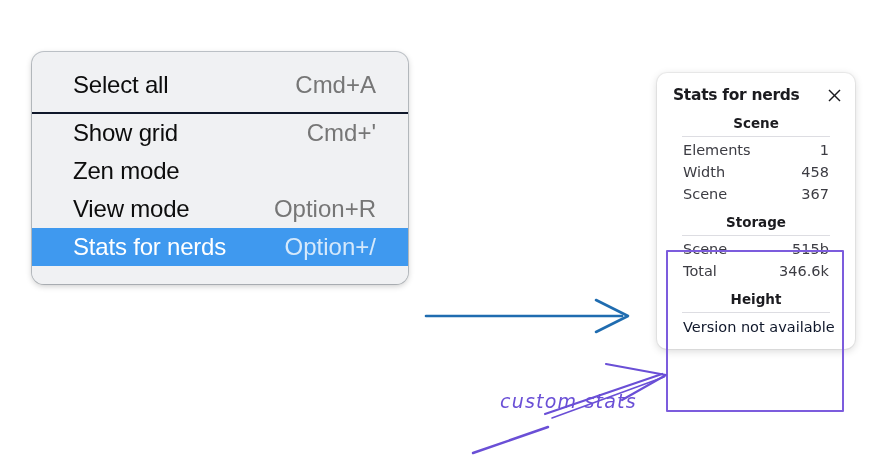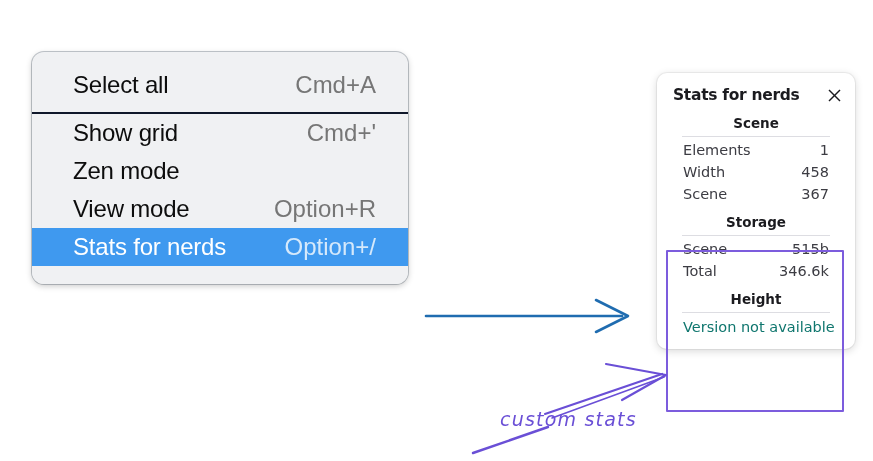--- a/index.html
+++ b/index.html
@@ -122,21 +122,21 @@
   .stat-key {
     font-size: 14.5px;
     color: #3c3c43;
   }
   .stat-val {
     font-size: 14.5px;
     color: #3c3c43;
   }
   .stat-note {
     font-size: 14.5px;
-    color: #0f766e;
+    color: #0f172a;
     padding: 4px 2px 2px 2px;
     white-space: nowrap;
   }
 
   
   #custom-stats-highlight {
     position: absolute;
     left: 666px;
     top: 250px;
     width: 178px;
@@ -150,21 +150,21 @@
   
   #annotations {
     position: absolute;
     left: 0; top: 0;
     width: 873px; height: 461px;
     pointer-events: none;
   }
   #custom-stats-label {
     position: absolute;
     left: 500px;
-    top: 408px;
+    top: 390px;
     font-family: "DejaVu Sans", sans-serif;
     font-size: 19px;
     font-style: italic;
     color: #6a4fd6;
     letter-spacing: 1.2px;
     white-space: nowrap;
   }
 </style>
 </head>
 <body>

